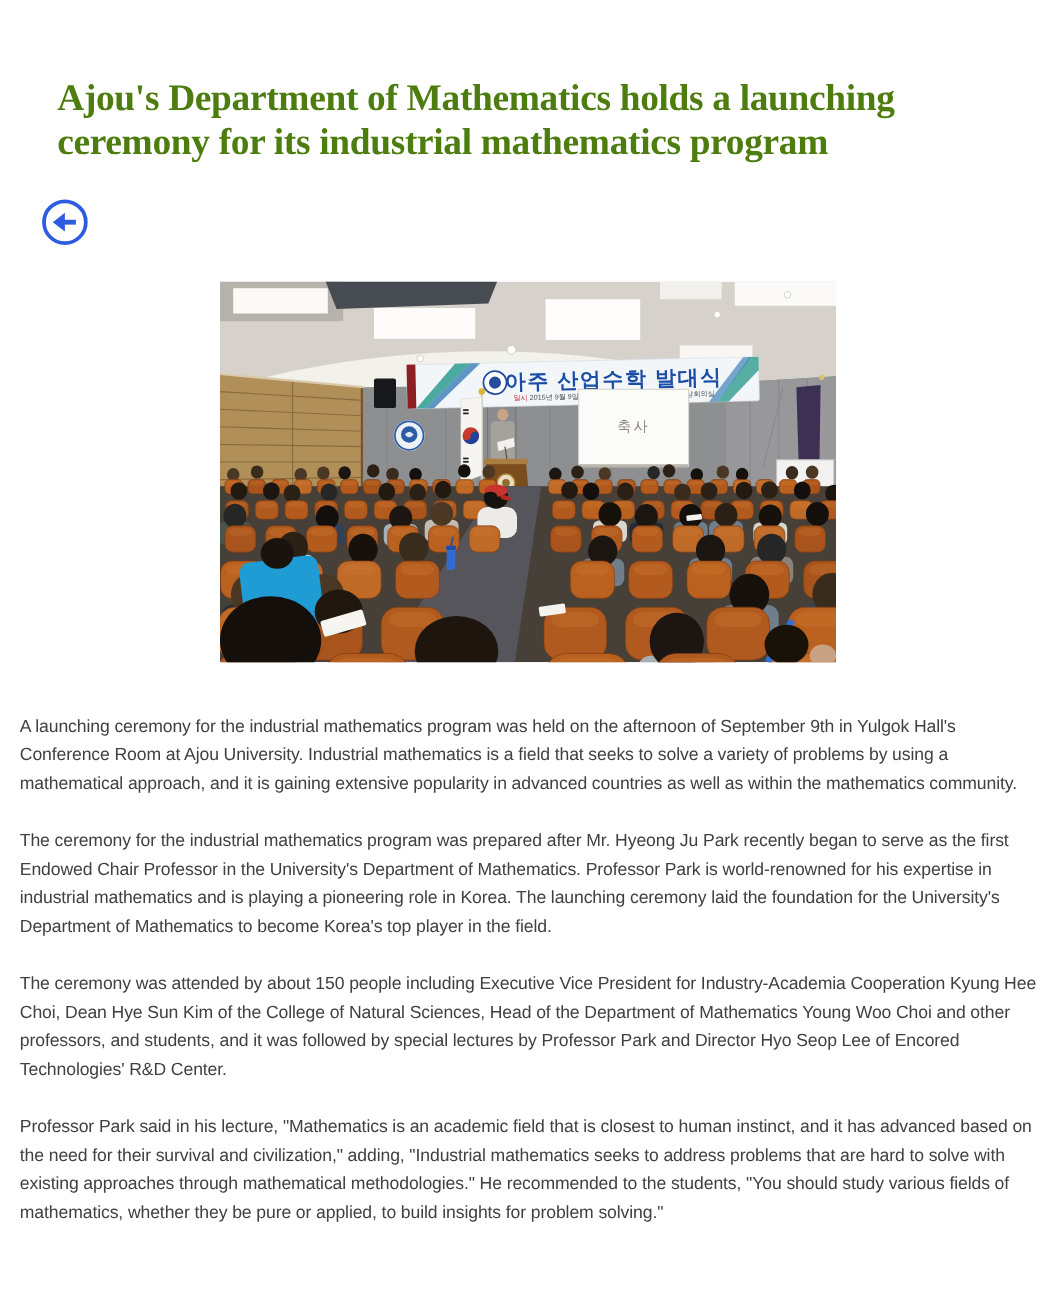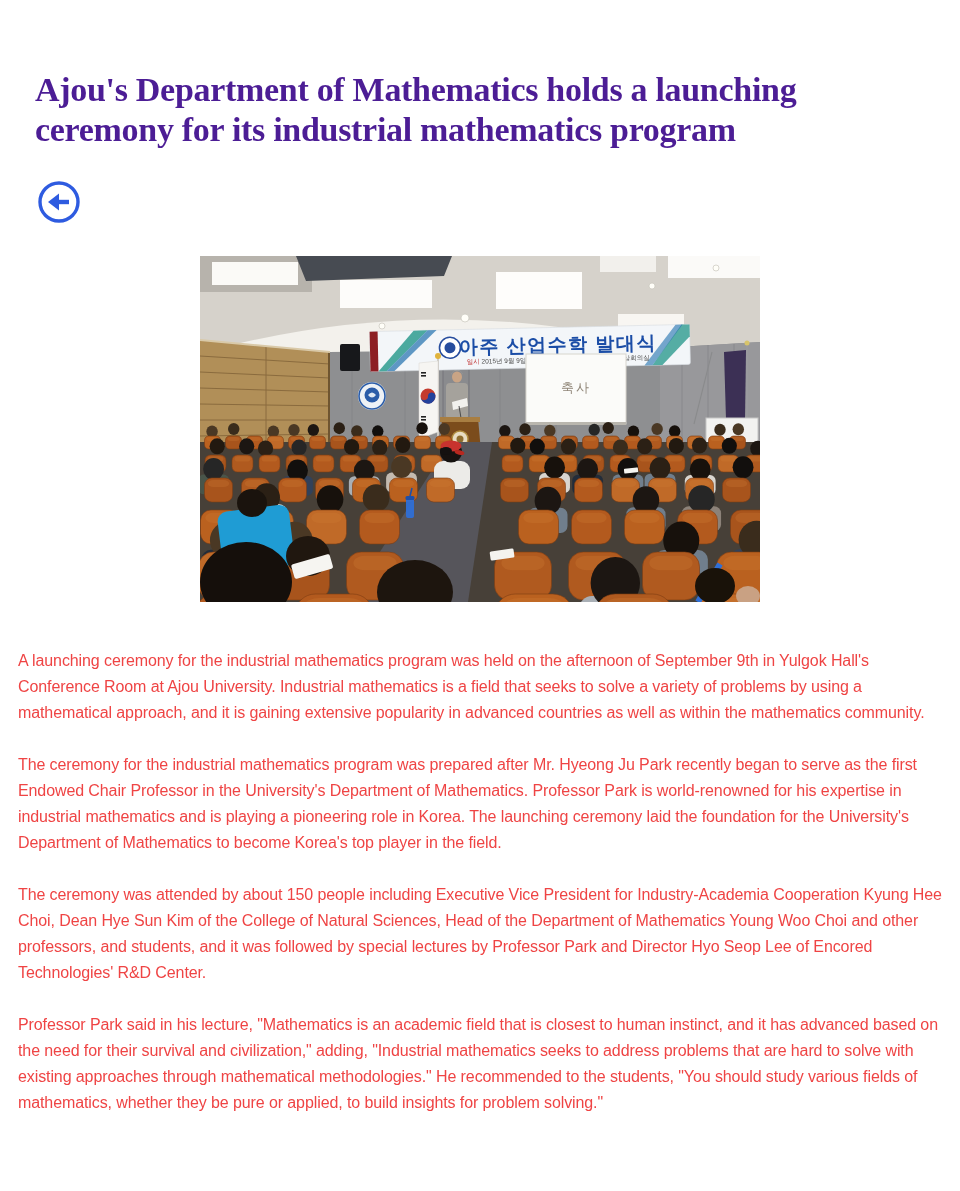--- a/index.html
+++ b/index.html
@@ -8,22 +8,22 @@
     width: 960px; min-height: 1191px;
     font-family: "Liberation Sans", sans-serif;
     -webkit-font-smoothing: antialiased;
   }
   .page-title {
     font-family: "Liberation Serif", serif;
     font-weight: 700;
     font-size: 34px;
     line-height: 40px;
     letter-spacing: -0.3px;
-    color: #4c1d95;
-    margin: 70px 20px 0 35px;
+    color: #4d7c0f;
+    margin: 70px 20px 0 52px;
     max-width: 906px;
   }
   .back-btn {
     display: block;
     margin: 30px 0 0 37px;
     width: 44px; height: 44px;
     padding: 0; border: none; background: transparent;
     cursor: pointer;
   }
   .back-btn svg { display: block; }
@@ -35,21 +35,21 @@
   .photo-fig svg { display: block; }
   .article {
     margin: 46px 18px 0 18px;
     width: 924px;
     padding-bottom: 50px;
   }
   .article p {
     font-size: 16px;
     line-height: 26px;
     letter-spacing: -0.1px;
-    color: #ef4444;
+    color: #404040;
     margin: 0 0 26px 0;
   }
   .article p:last-child { margin-bottom: 16px; }
   .banner-title-text {
     font-family: "Liberation Sans", sans-serif;
     font-weight: 700;
     letter-spacing: 1.5px;
   }
 </style>
 </head>

